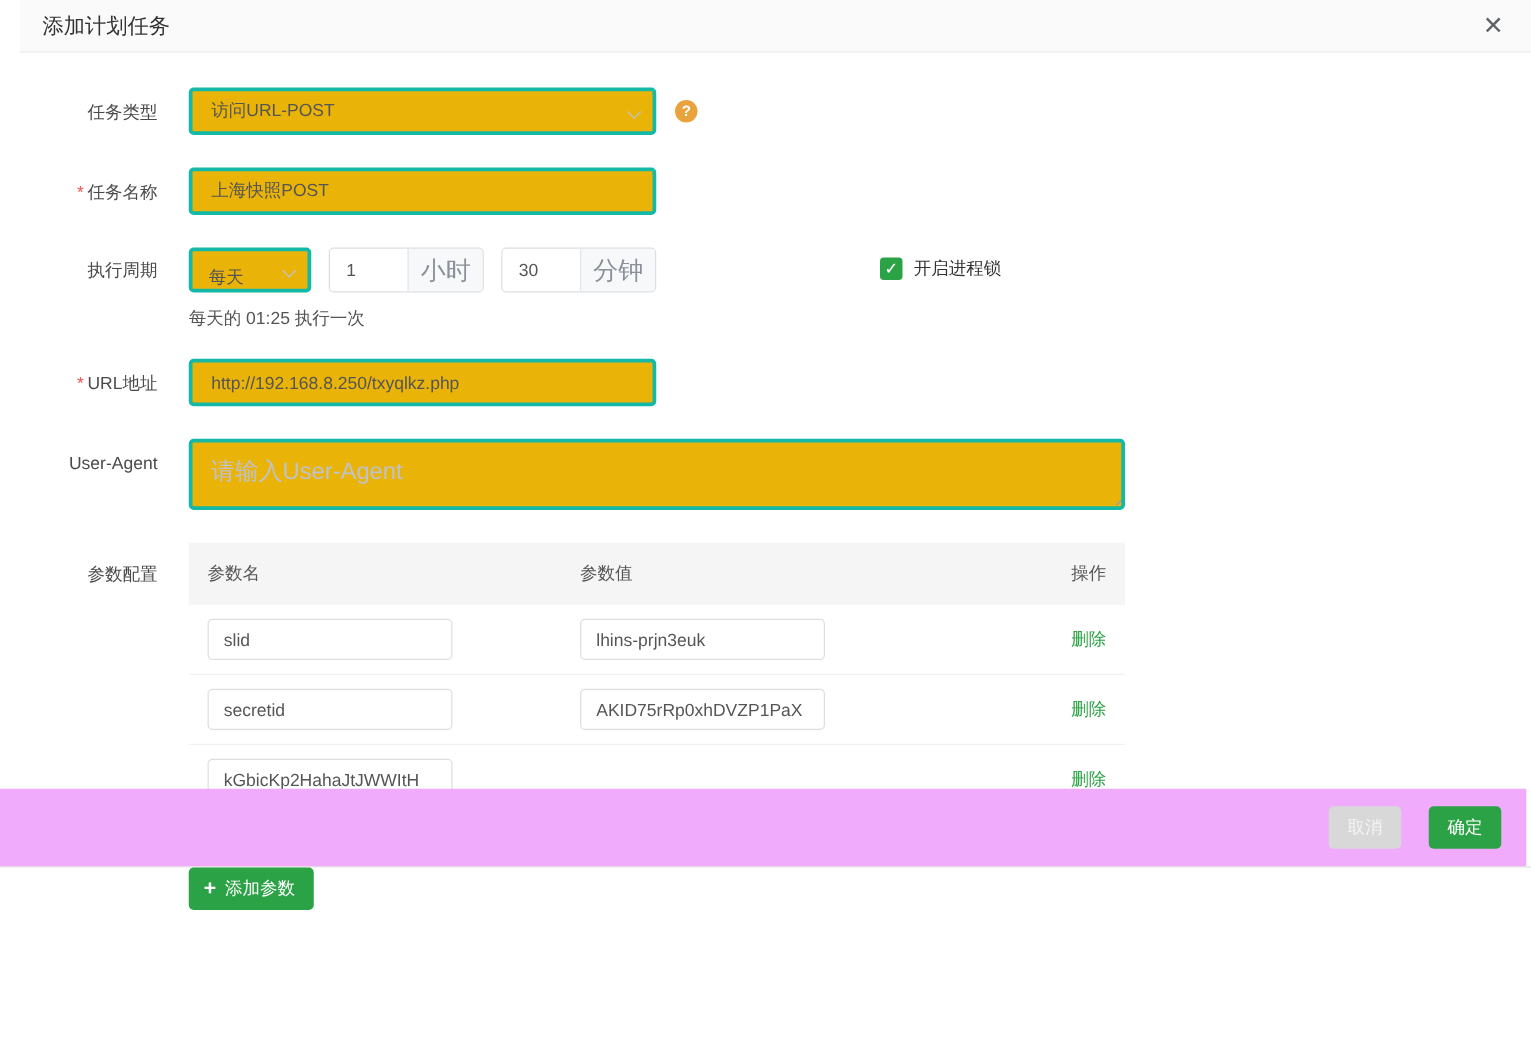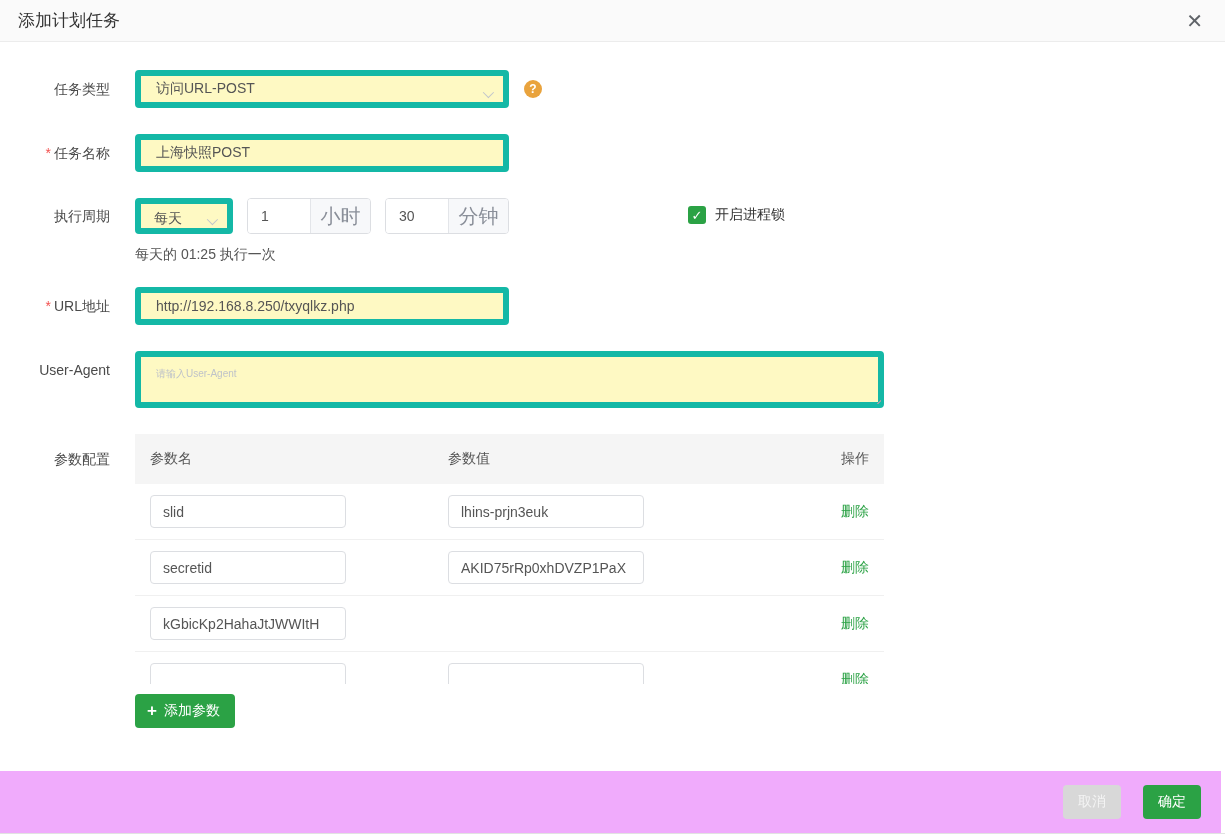--- a/index.html
+++ b/index.html
@@ -1,31 +1,31 @@
 <!DOCTYPE html>
 <html><head>
 <meta charset="utf-8">
 <style>
   * { margin:0; padding:0; box-sizing:border-box; }
   html,body { width:1225px; height:834px; background:#fff; font-family:"Liberation Sans","DejaVu Sans",sans-serif; overflow:hidden; }
-  .dialog { position:relative; width:1225px; height:834px; background:#fff; border-bottom:1px solid #e2e2e2; }
+  .dialog { position:relative; width:1225px; height:694px; background:#fff; border-bottom:1px solid #e2e2e2;padding-left:16px; }
 
   
   .dlg-header { position:relative; height:42px; background:#fafafa; border-bottom:1px solid #ececec; display:flex; align-items:center; padding:0 18px; }
   .dlg-title { font-size:17px; color:#333; }
   .dlg-close { position:absolute; right:18px; top:8px; font-size:20px; color:#5f6368; cursor:pointer; line-height:26px; padding:0 4px; }
 
   
   .form { padding-top:28px; }
   .row { position:relative; display:flex; align-items:flex-start; margin-bottom:26px; }
   .lbl { width:110px; flex:0 0 110px; text-align:right; font-size:14px; color:#4a4a4a; padding-top:11px; line-height:16px; white-space:nowrap; }
   .req { color:#f3514f; margin-right:3px; }
   .ctl { margin-left:25px; display:flex; align-items:center; }
 
-  .box { border:6px solid #14b8a6; border-radius:4px; background:#fef9c3; height:38px; font-size:14px; color:#555; }
+  .box { border:3px solid #14b8a6; border-radius:4px; background:#eab308; height:38px; font-size:14px; color:#555; }
   .select { position:relative; width:374px; display:flex; align-items:center; padding:0 30px 0 15px; cursor:pointer; }
   .chev { position:absolute; right:12px; top:14px; width:8px; height:8px; border-right:1.5px solid #c0c4cc; border-bottom:1.5px solid #c0c4cc; transform:rotate(45deg) translateY(-2px); }
   .txt-input { width:374px; padding:0 15px; outline:none; }
   input.box::placeholder, textarea.box::placeholder { color:#bfc3c9; }
 
   .help-icon { width:18px; height:18px; border-radius:50%; margin-left:15px; color:#fff; font-size:12px; font-weight:bold; display:flex; align-items:center; justify-content:center; cursor:pointer; }
 
   
   .sm-select { position:relative; width:98px; height:36px; display:flex; align-items:flex-end; padding:0 26px 0 13px; cursor:pointer; }
   .sm-select .chev { top:13px; }
@@ -35,21 +35,21 @@
 
   .lock { position:absolute; left:688px; top:8px; display:flex; align-items:center; cursor:pointer; }
   .checkbox { width:18px; height:18px; border-radius:3px; color:#fff; font-size:13px; display:flex; align-items:center; justify-content:center; }
   .lock-label { margin-left:9px; font-size:14px; color:#333; }
 
   .note-row { margin-top:-8px; margin-bottom:23px; }
   .note { margin-left:135px; font-size:14px; color:#555; }
 
   
   .ua-wrap { position:relative; }
-  .ua { width:749px; height:57px; resize:none; padding:10px 15px; font-family:"Liberation Sans","DejaVu Sans",sans-serif; font-size:10px; outline:none; }
+  .ua { width:749px; height:57px; resize:none; padding:10px 15px; font-family:"Liberation Sans","DejaVu Sans",sans-serif; font-size:19px; outline:none; }
   .grip { position:absolute; right:3px; bottom:4px; width:10px; height:10px; clip-path:polygon(100% 0,100% 100%,0 100%); background:repeating-linear-gradient(-45deg,transparent 0 2px,#9aa0a6 2px 3px,transparent 3px 6px); }
 
   
   .ptable { width:749px; }
   .phead { display:flex; height:50px; align-items:center; background:#f5f5f5; font-size:14px; color:#555; }
   .col-name { width:298px; padding-left:15px; }
   .col-value { width:300px; padding-left:15px; }
   .col-op { flex:1; text-align:right; padding-right:15px; }
   .pbody { height:200px; overflow:hidden; }
   .prow { display:flex; align-items:center; height:56px; border-bottom:1px solid #f0f0f0; }

